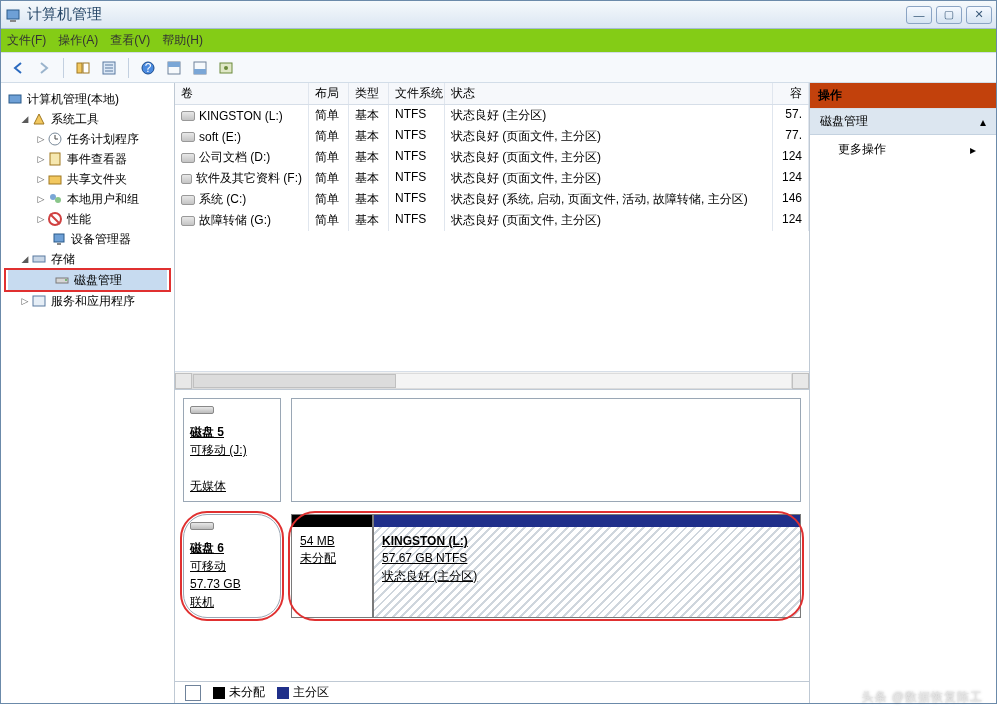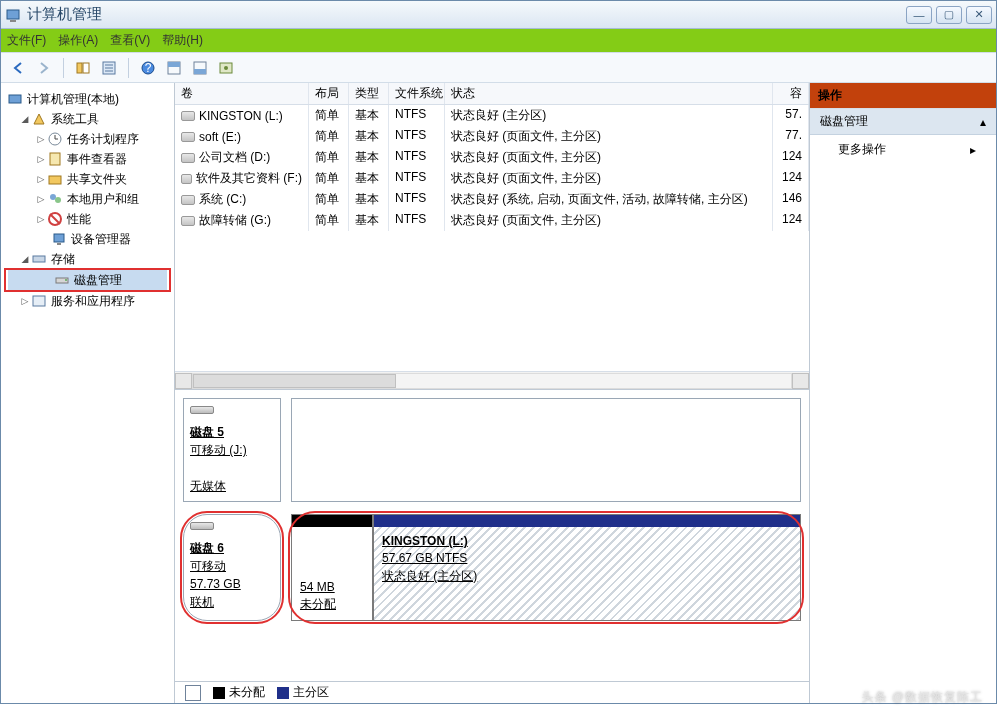--- a/index.html
+++ b/index.html
@@ -367,21 +367,21 @@
 
         <div class="disk-block">
           <div class="disk-head red-outline">
             <span class="dicon"></span><br>
             <b>磁盘 6</b><br>
             <span>可移动</span><br>
             <span>57.73 GB</span><br>
             <span>联机</span>
           </div>
           <div class="disk-body red-outline" style="flex:1; min-height:100px;">
-            <div class="partition" style="width:82px;gap:46px;">
+            <div class="partition" style="width:82px;">
               <div class="part-top" style="background:#000000"></div>
               <div class="part-content">
                 <span>54 MB</span><br>
                 <span>未分配</span>
               </div>
             </div>
             <div class="partition" style="flex:1;">
               <div class="part-top" style="background:#1f2f8a"></div>
               <div class="part-content hatched">
                 <b>KINGSTON  (L:)</b><br>

